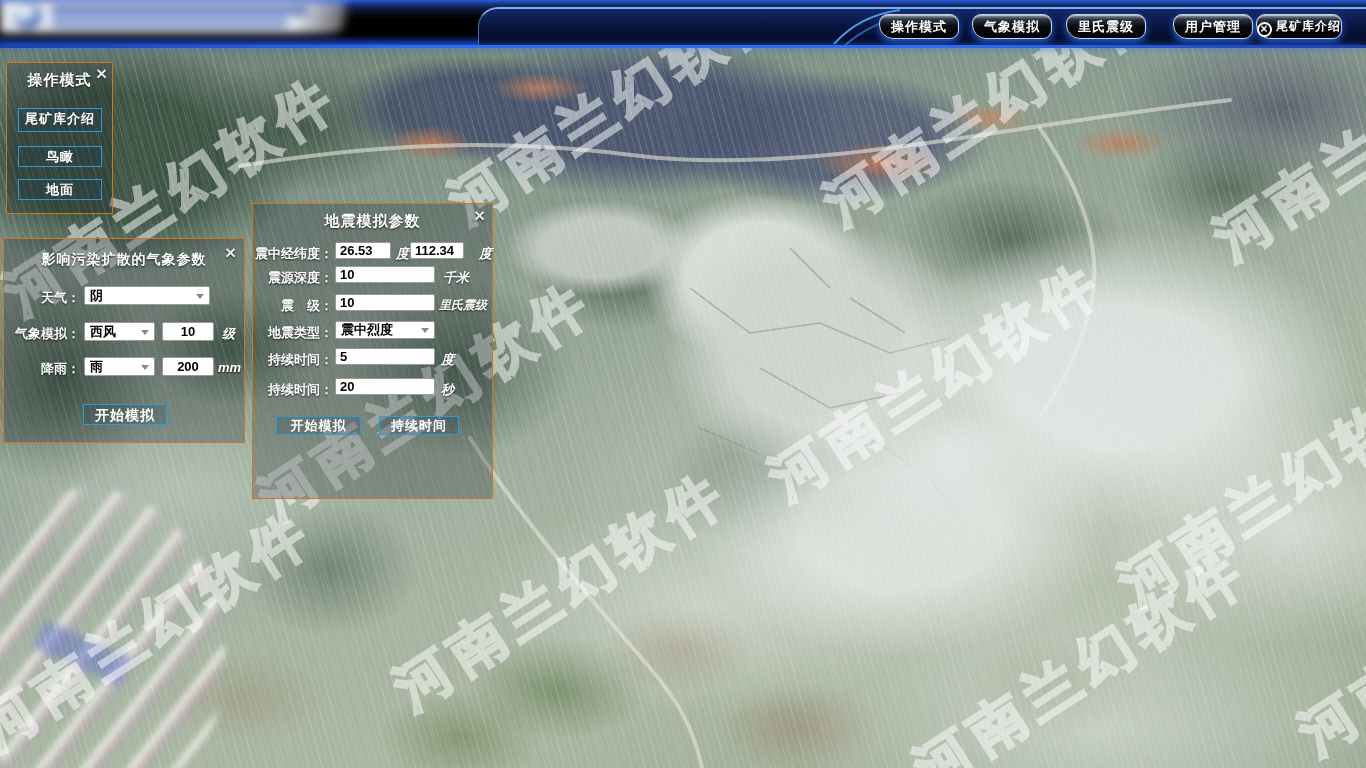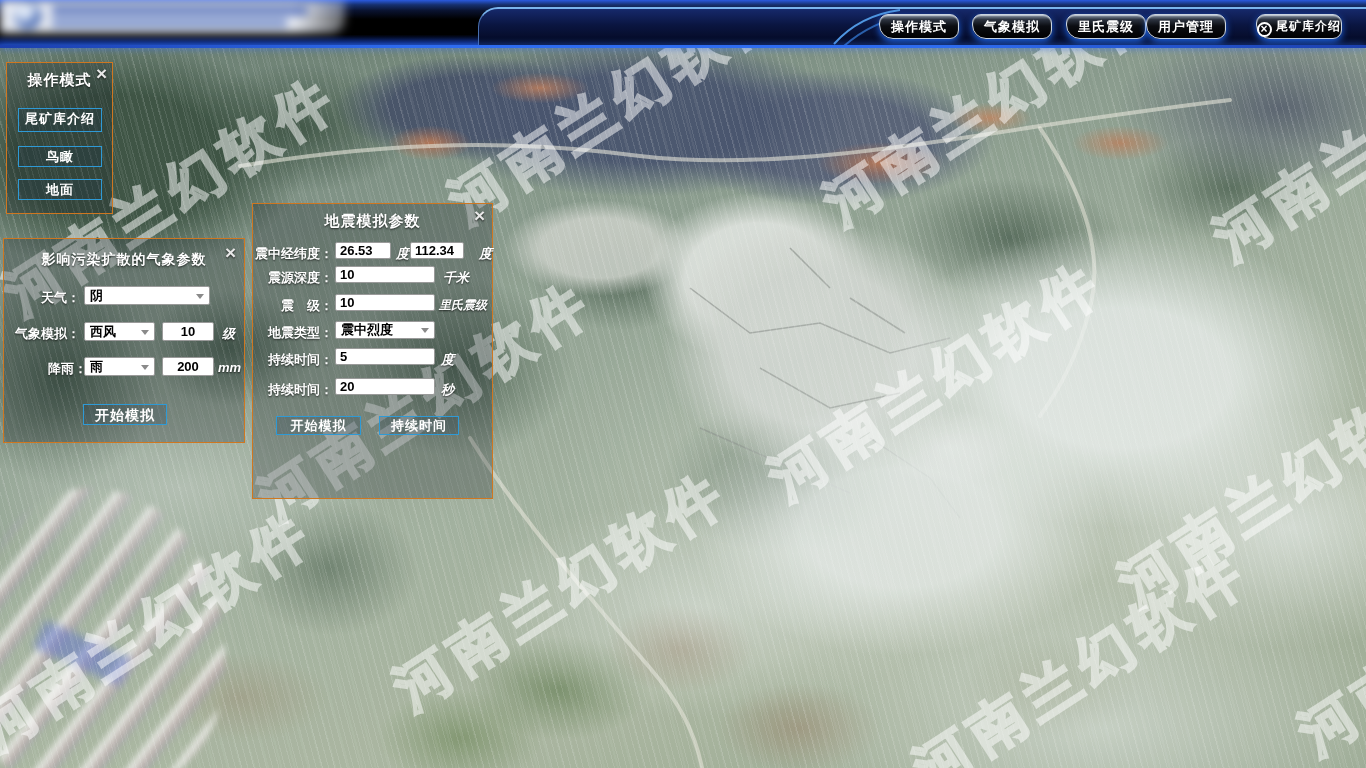--- a/index.html
+++ b/index.html
@@ -162,21 +162,21 @@
     </svg>
     <div class="logo-blur">
       <div class="logo-circle"></div>
       <div class="logo-line1"></div>
       <div class="logo-line2"></div>
     </div>
 
     <div class="nav-btn" style="left:879px;width:80px">操作模式</div>
     <div class="nav-btn" style="left:972px;width:80px">气象模拟</div>
     <div class="nav-btn" style="left:1066px;width:80px">里氏震级</div>
-    <div class="nav-btn" style="left:1146px;width:80px">用户管理</div>
+    <div class="nav-btn" style="left:1173px;width:80px">用户管理</div>
     <div class="nav-btn" style="left:1256px;width:86px;font-size:12px">
       <span class="exit-icon">×</span><span>尾矿库介绍</span>
     </div>
   </div>
 
   <div class="panel" style="left:6px;top:62px;width:107px;height:152px">
     <div class="panel-title" style="top:8px;font-size:15px">操作模式</div>
     <div class="close-x" style="right:5px;top:3px">×</div>
     <div class="blue-btn" style="left:11px;top:45px;width:84px;height:24px;line-height:20px">尾矿库介绍</div>
     <div class="blue-btn" style="left:11px;top:83px;width:84px;height:21px;line-height:20px">鸟瞰</div>
@@ -194,21 +194,21 @@
     </div>
 
     <div class="f-label" style="left:0;top:86px;width:76px">气象模拟：</div>
     <div class="sel" style="left:80px;top:83px;width:71px;height:19px">
       <span>西风</span>
       <span class="chev"></span>
     </div>
     <input class="f-input center-num" style="left: 158px; top: 83px; width: 52px; height: 19px;" value="10">
     <div class="unit" style="left:218px;top:86px">级</div>
 
-    <div class="f-label" style="left:7px;top:121px;width:76px">降雨：</div>
+    <div class="f-label" style="left:0;top:121px;width:76px">降雨：</div>
     <div class="sel" style="left:80px;top:118px;width:71px;height:19px">
       <span>雨</span>
       <span class="chev"></span>
     </div>
     <input class="f-input center-num" style="left: 158px; top: 118px; width: 52px; height: 19px;" value="200">
     <div class="unit" style="left:214px;top:121px">mm</div>
 
     <div class="blue-btn" style="left:79px;top:165px;width:84px;height:21px;line-height:20px;font-size:14px">开始模拟</div>
   </div>
 

